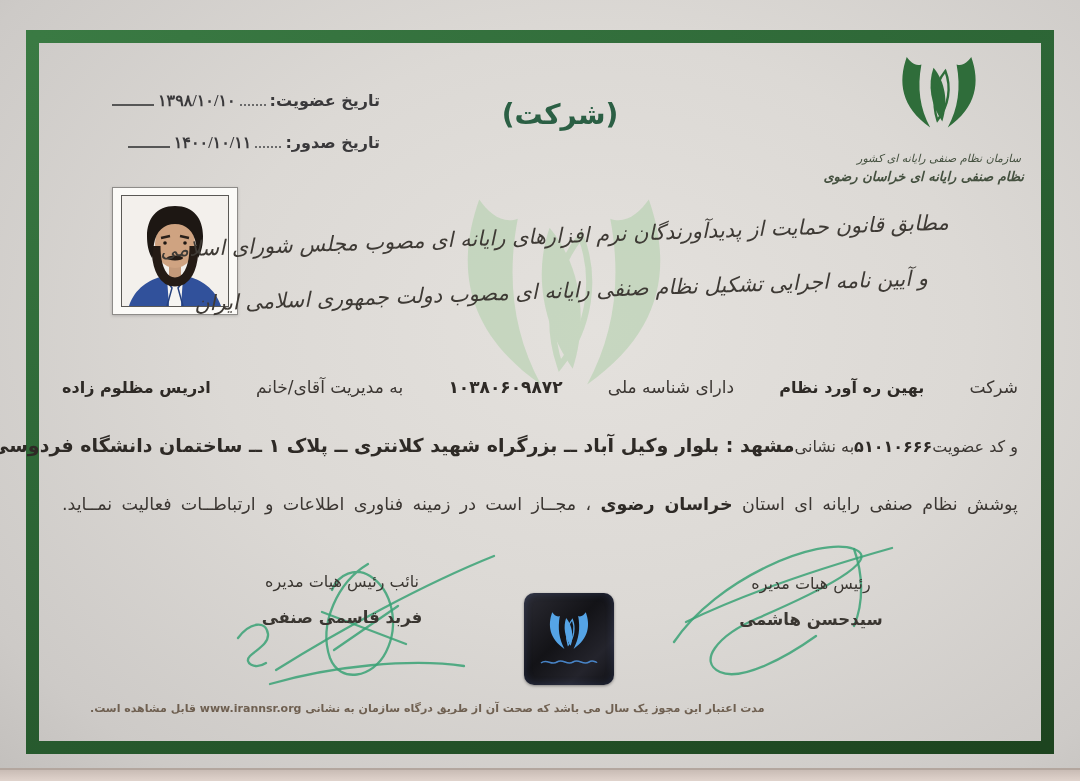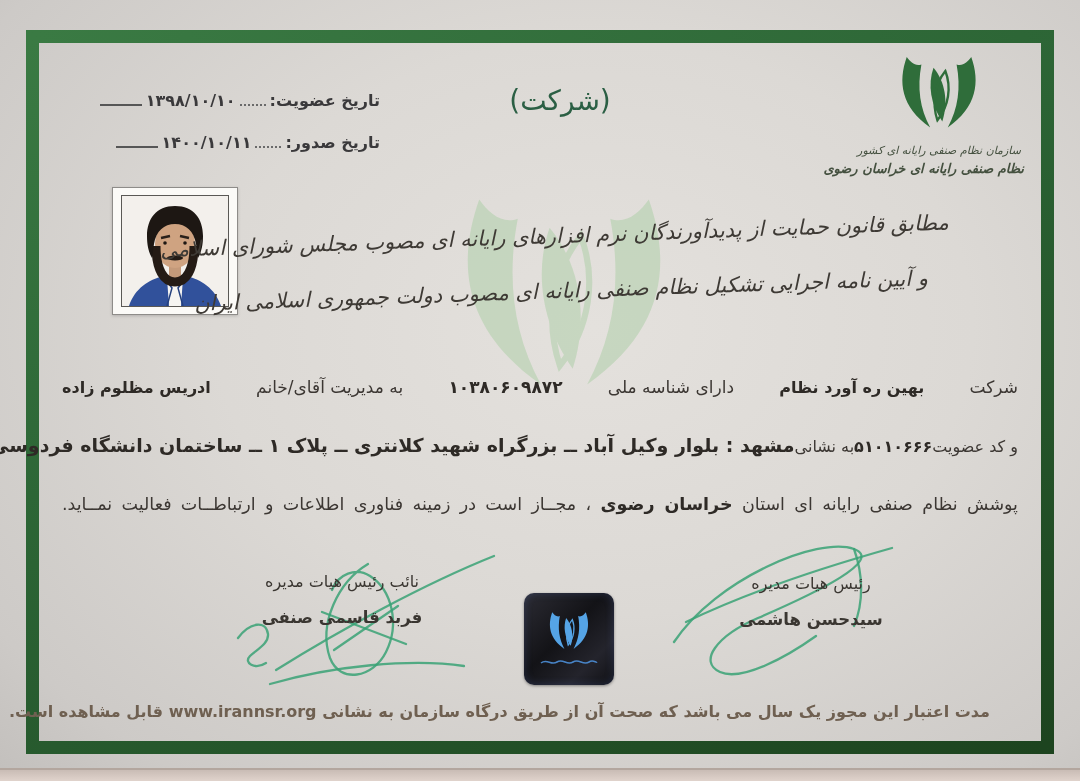--- a/index.html
+++ b/index.html
@@ -21,32 +21,32 @@
     border-image:linear-gradient(155deg,#3a7a43 0%,#2b6334 45%,#1d441f 100%) 1;
   }
   .table-edge{
     position:absolute;left:0;bottom:0;width:100%;height:11px;
     background:linear-gradient(#c9bcb5,#e0d3cc);
     border-top:2px solid #b3a69e;
   }
   
   .org{position:absolute;right:56px;top:52px;width:170px;text-align:center;color:#44503f;}
   .org .logo-svg{width:88px;height:82px;color:#2f6d3a;}
-  .org-line1{font-size:11px;font-style:italic;margin-top:6px;white-space:nowrap;}
+  .org-line1{font-size:11px;font-style:italic;margin-top:14px;white-space:nowrap;}
   .org-line2{font-size:13px;font-style:italic;font-weight:bold;margin-top:4px;white-space:nowrap;}
   
   .title-block{position:absolute;left:390px;top:84px;width:340px;text-align:center;color:#2b5f44;}
   .title-main{font-size:45px;font-weight:bold;letter-spacing:1px;text-shadow:0 1px 0 rgba(0,0,0,.15);}
-  .title-sub{font-size:28px;font-weight:normal;}
+  .title-sub{font-size:28px;font-weight:bold;margin-top:14px;}
   
   .dates{position:absolute;left:70px;top:88px;width:310px;font-size:16px;font-weight:bold;color:#3a393b;}
   .date-row{margin-bottom:20px;white-space:nowrap;}
   .dots{display:inline-block;width:26px;border-bottom:2px dotted #6a6a6a;height:1em;margin:0 4px;}
   .tail{display:inline-block;width:42px;border-bottom:2px solid #565656;height:1em;margin-right:4px;}
-  .date-val{letter-spacing:.5px;}
+  .date-val{letter-spacing:.5px;font-family:Liberation Serif, serif;}
   
   .photo-card{
     position:absolute;left:112px;top:187px;width:124px;height:126px;
     background:#fbfaf7;border:1px solid #8e8c89;box-shadow:0 1px 3px rgba(0,0,0,.18);
     display:flex;align-items:center;justify-content:center;
   }
   .photo-card svg{width:106px;height:110px;border:1px solid #5a5855;background:#f3f0ec;}
   
   .watermark{position:absolute;left:438px;top:188px;width:252px;height:212px;color:#b4d1ae;opacity:.6;}
   .watermark svg{width:100%;height:100%;}
@@ -94,21 +94,21 @@
     background:linear-gradient(135deg,#2c2c34 0%,#131317 45%,#24242c 75%,#101014 100%);
     box-shadow:0 1px 3px rgba(0,0,0,.4), inset 0 0 8px rgba(90,120,200,.25);
     display:flex;flex-direction:column;align-items:center;justify-content:center;
   }
   .hologram .holo-tulip{width:46px;height:42px;color:#55a4e6;}
   .hologram .holo-squiggle{width:60px;height:12px;margin-top:4px;}
   .hologram .holo-squiggle path{fill:none;stroke:#4d8fd8;stroke-width:1.6;opacity:.9;}
   
   .footer-note{
     position:absolute;left:90px;top:702px;width:900px;text-align:left;
-    font-size:16px;font-weight:bold;color:#6f6051;white-space:nowrap;
+    font-size:11px;font-weight:bold;color:#6f6051;white-space:nowrap;
   }
 </style>
 </head>
 <body>
 
 <svg width="0" height="0" style="position:absolute">
   <defs>
     <g id="tulip">
       <path fill="currentColor" d="M16,6 C4,40 8,74 48,102 C34,76 30,48 36,16 C28,19 21,13 16,6 Z"></path>
       <path fill="currentColor" d="M104,6 C116,40 112,74 72,102 C86,76 90,48 84,16 C92,19 99,13 104,6 Z"></path>

